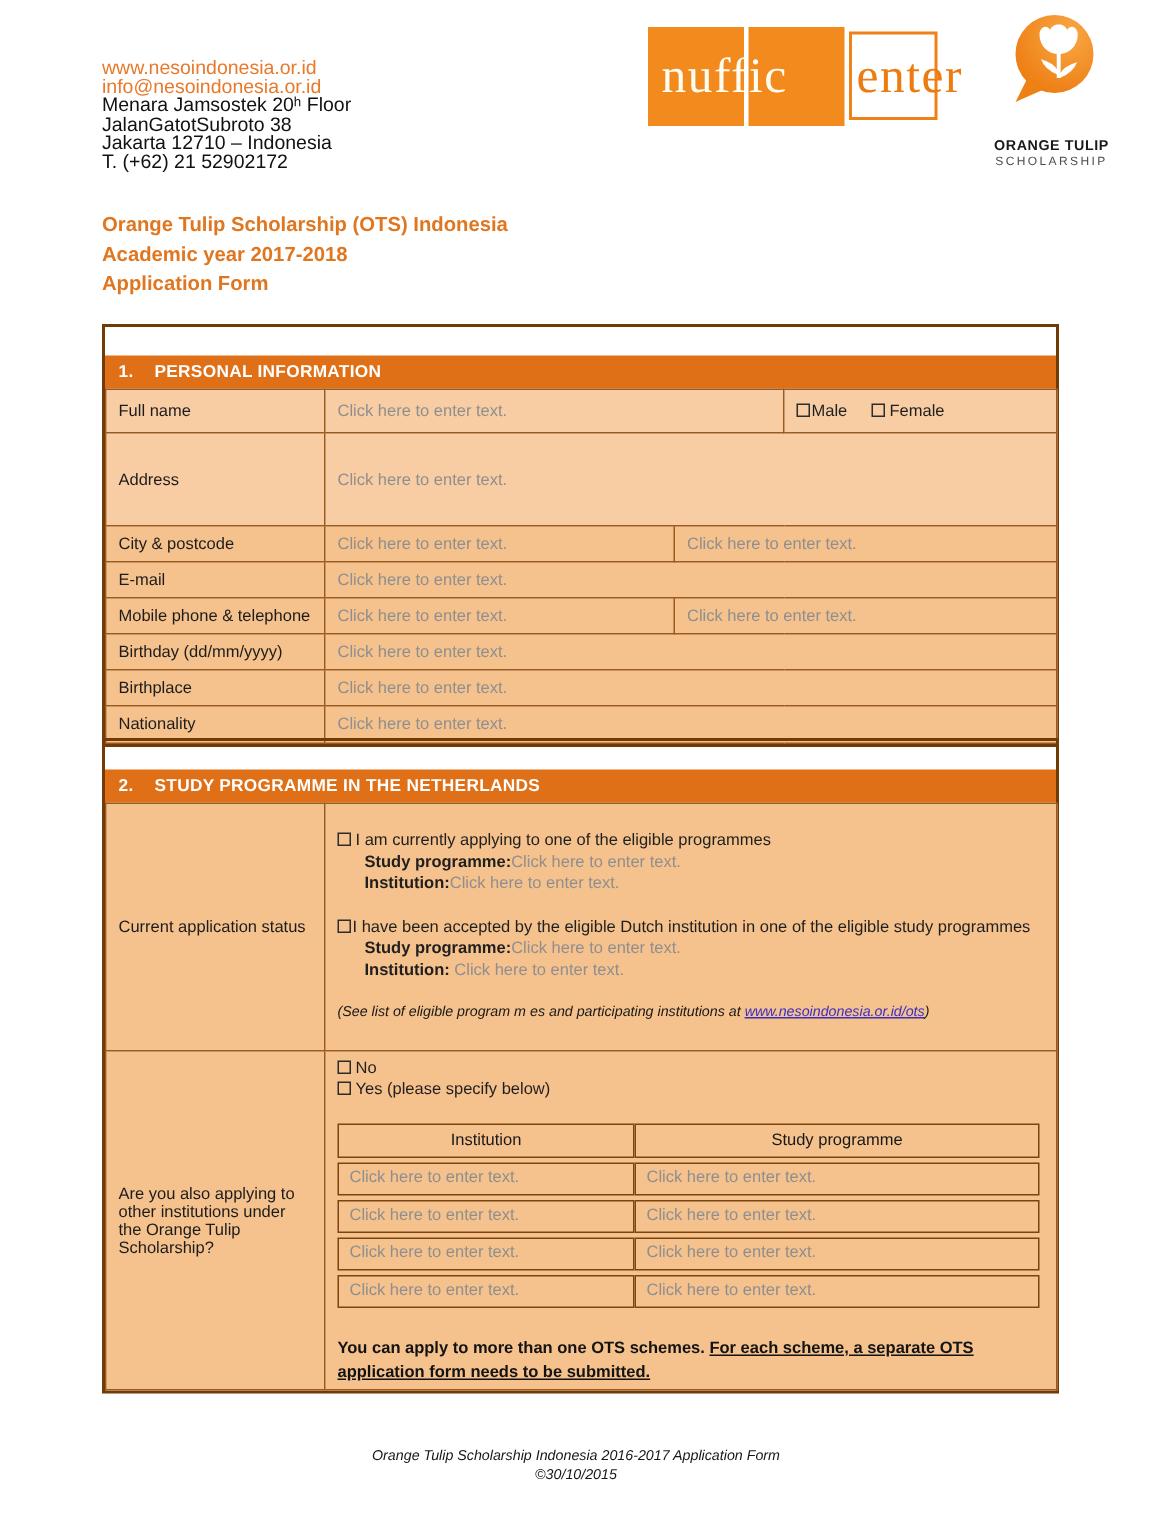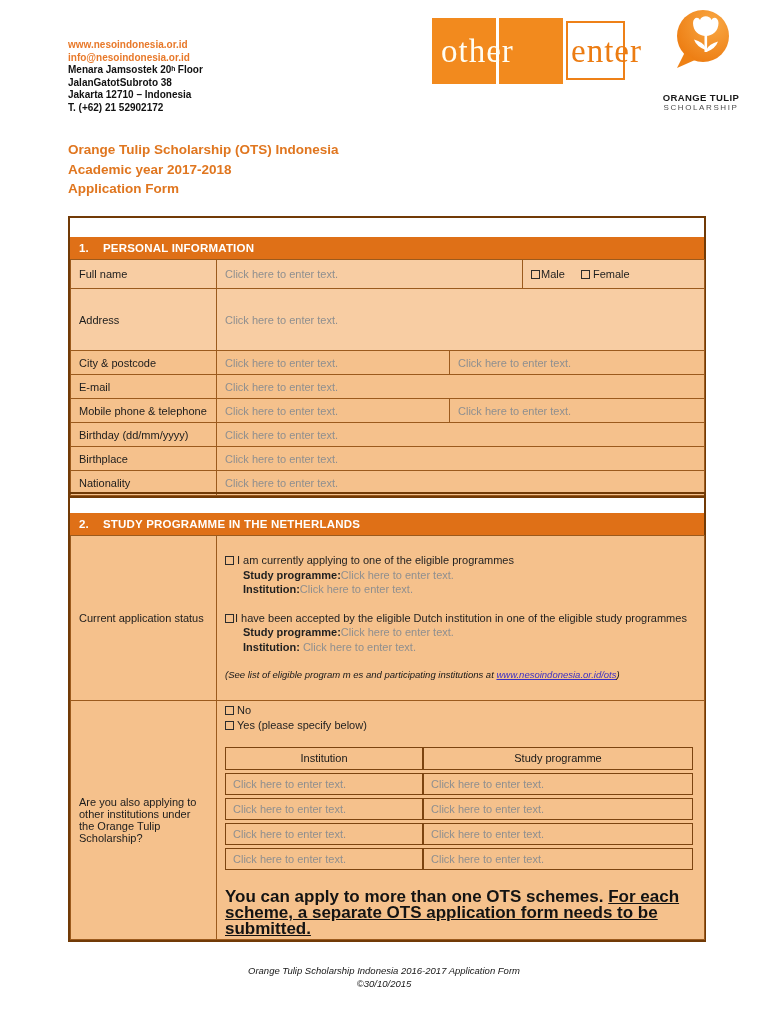--- a/index.html
+++ b/index.html
@@ -3,21 +3,21 @@
 <meta charset="utf-8">
 <style>
   * { margin:0; padding:0; box-sizing:border-box; }
   html,body { background:#ffffff; }
   body {
     width:768px; height:1024px; position:relative; overflow:hidden;
     font-family:"Liberation Sans", sans-serif; color:#1f1f1f;
   }
 
   
-  .contact { position:absolute; left:68px; top:39px; font-size:10px; font-weight:bold; line-height:12.5px; }
+  .contact { position:absolute; left:68px; top:39px; font-size:13px; font-weight:normal; line-height:12.5px; }
   .contact a { text-decoration:none; color:#e8792a; display:block; }
   .contact div { color:#111; }
 
   .nuffic-logo { position:absolute; left:432px; top:18px; width:212px; height:67px; }
   .nuffic-logo .sq { position:absolute; top:0; width:64px; height:66px; background:#f28a1e; }
   .nuffic-logo .sq1 { left:0; }
   .nuffic-logo .sq2 { left:67px; }
   .nuffic-logo .sq3 { position:absolute; left:134px; top:3px; width:59px; height:59px; background:#ffffff; border:2px solid #ee8118; }
   .nuffic-logo .word-nuffic {
     position:absolute; left:9px; top:15px; width:122px;
@@ -58,21 +58,21 @@
   .indent { padding-left:18px; }
   .b { font-weight:bold; }
   .gap14 { height:14px; }
   .see-list { font-size:9.5px; font-style:italic; font-weight:normal; color:#171717; margin-top:14px; }
   .see-list a { color:#3a2ec4; text-decoration:underline; }
 
   table.inner { border-collapse:separate; border-spacing:0 3px; width:468px; margin-top:12px; table-layout:fixed; }
   table.inner td { border:1px solid #7c4410; background:#f5c18c; height:22px; font-size:11px; padding:2px 7px; }
   table.inner td.hd { text-align:center; color:#181818; height:23px; }
 
-  .note { margin-top:16px; font-size:17px; font-weight:bold; color:#131313; line-height:16px; width:474px; }
+  .note { margin-top:16px; font-size:11px; font-weight:bold; color:#131313; line-height:16px; width:474px; }
   .note .ul { text-decoration:underline; }
 
   
   .footer { position:absolute; left:0; top:964px; width:768px; text-align:center; font-size:9.5px; font-style:italic; color:#161616; line-height:13px; }
 </style>
 </head>
 <body>
 
 <div class="contact">
   <a href="#">www.nesoindonesia.or.id</a>
@@ -80,21 +80,21 @@
   <div>Menara Jamsostek 20ʰ Floor</div>
   <div>JalanGatotSubroto 38</div>
   <div>Jakarta 12710 – Indonesia</div>
   <div>T. (+62) 21 52902172</div>
 </div>
 
 <div class="nuffic-logo">
   <div class="sq sq1"></div>
   <div class="sq sq2"></div>
   <div class="sq3"></div>
-  <div class="word-nuffic">other</div>
+  <div class="word-nuffic">nuffic</div>
   <div class="word-neso">enter</div>
 </div>
 
 <div class="ots-logo">
   <svg width="68" height="64" viewBox="0 0 68 64">
     <defs>
       <radialGradient id="otsg" cx="68%" cy="26%" r="85%">
         <stop offset="0%" stop-color="#f9a844"></stop>
         <stop offset="100%" stop-color="#ec7a0f"></stop>
       </radialGradient>

